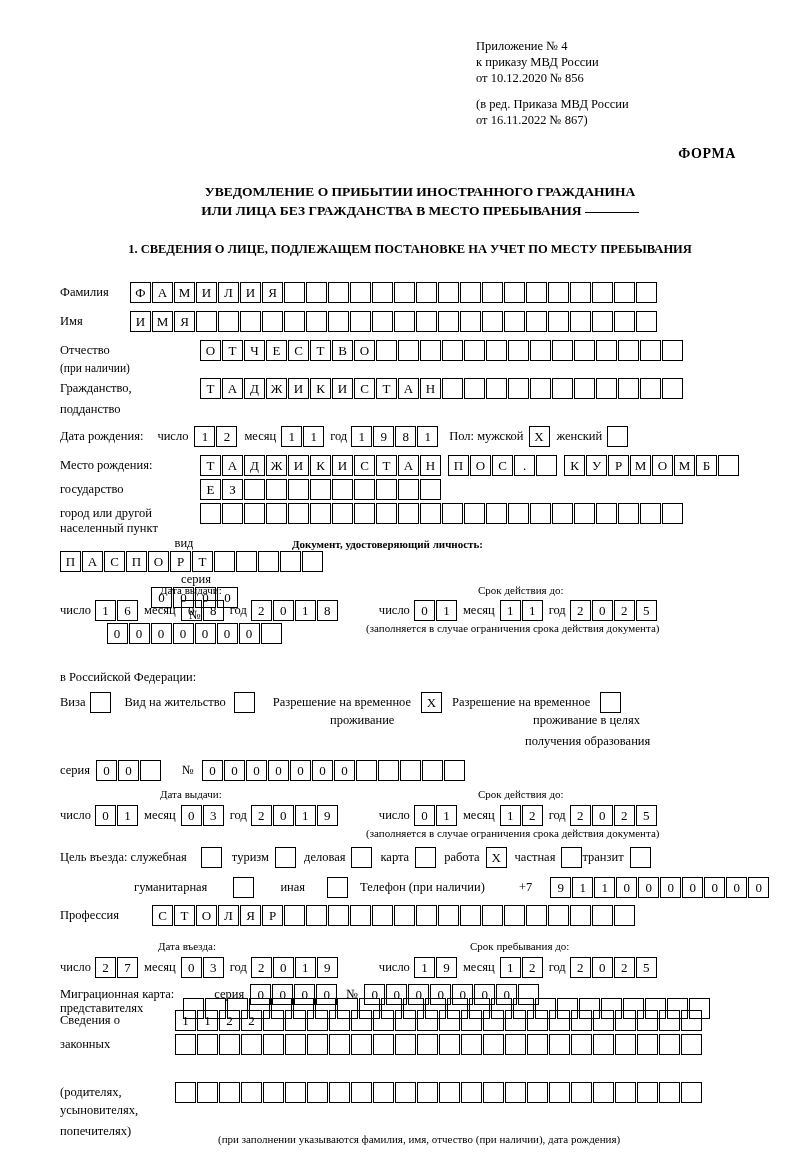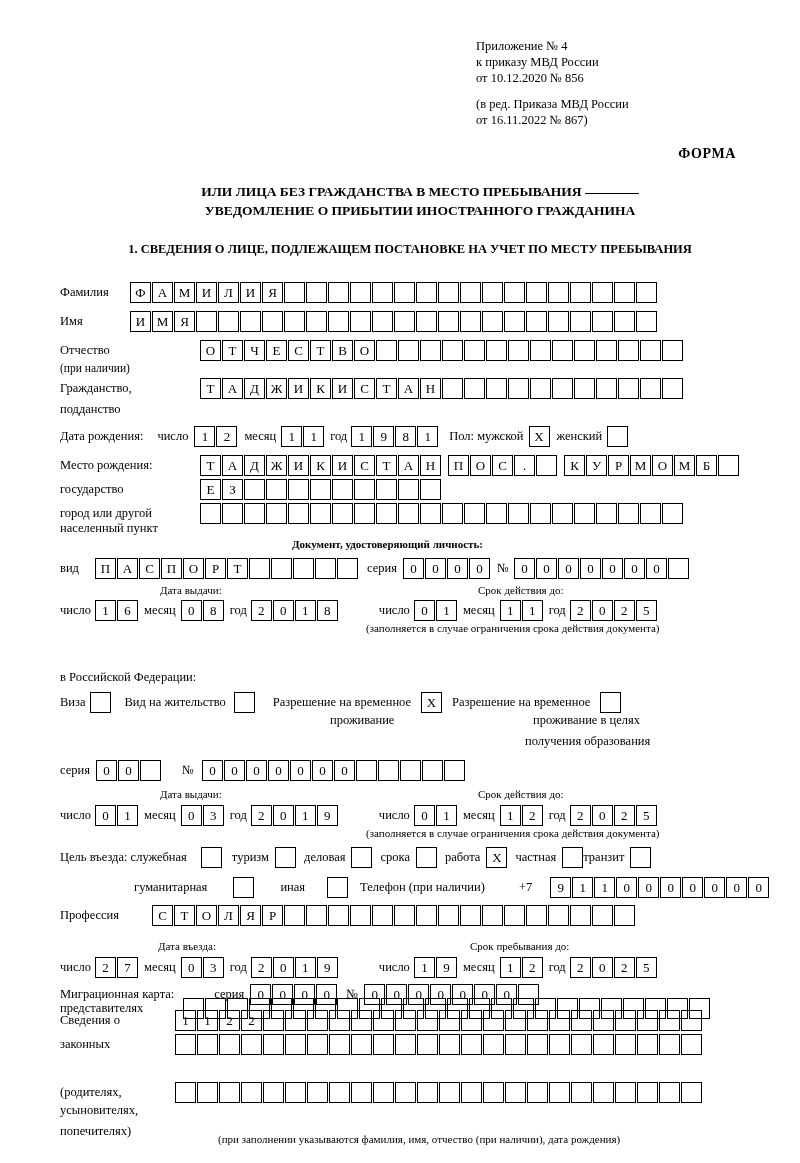--- a/index.html
+++ b/index.html
@@ -110,22 +110,22 @@
     <div>Приложение № 4</div>
     <div>к приказу МВД России</div>
     <div>от 10.12.2020 № 856</div>
     <div class="grp2">(в ред. Приказа МВД России</div>
     <div>от 16.11.2022 № 867)</div>
   </div>
 
   <div class="forma">ФОРМА</div>
 
   <div class="title">
+    <div>УВЕДОМЛЕНИЕ О ПРИБЫТИИ ИНОСТРАННОГО ГРАЖДАНИНА</div>
     <div><span>ИЛИ ЛИЦА БЕЗ ГРАЖДАНСТВА В МЕСТО ПРЕБЫВАНИЯ</span> <span class="ul"></span></div>
-    <div>УВЕДОМЛЕНИЕ О ПРИБЫТИИ ИНОСТРАННОГО ГРАЖДАНИНА</div>
   </div>
 
   <div class="section1">1. СВЕДЕНИЯ О ЛИЦЕ, ПОДЛЕЖАЩЕМ ПОСТАНОВКЕ НА УЧЕТ ПО МЕСТУ ПРЕБЫВАНИЯ</div>
 
   <div class="row" style="left:60px; top:282px;">
     <span class="lbl" style="width:70px;">Фамилия</span>
     <span class="boxes" id="surname-boxes">
         <span class="cell">Ф</span>
         <span class="cell">А</span>
         <span class="cell">М</span>
@@ -344,21 +344,21 @@
         <span class="cell"></span>
       </span>
   </div>
   <div class="row" style="left:60px; top:521px;">
     <span class="lbl">населенный пункт</span>
   </div>
 
   <div class="row" style="left:292px; top:538px;">
     <span class="lbl bold tiny">Документ, удостоверяющий личность:</span>
   </div>
-  <div class="row" style="left:60px; top:558px;">
+  <div class="row" style="left:60px; top:536px;flex-direction:column;">
     <span class="lbl" style="width:35px;">вид</span>
     <span class="boxes" id="id-kind">
         <span class="cell">П</span>
         <span class="cell">А</span>
         <span class="cell">С</span>
         <span class="cell">П</span>
         <span class="cell">О</span>
         <span class="cell">Р</span>
         <span class="cell">Т</span>
         <span class="cell"></span>
@@ -526,21 +526,21 @@
     <span class="italic-note">(заполняется в случае ограничения срока действия документа)</span>
   </div>
 
   <div class="row" style="left:60px; top:847px;">
     <span class="lbl">Цель въезда: служебная</span>
     <span class="box-sm" style="margin-left:14px;"></span>
     <span class="lbl" style="margin-left:10px;">туризм</span>
     <span class="box-sm" style="margin-left:6px;"></span>
     <span class="lbl" style="margin-left:8px;">деловая</span>
     <span class="box-sm" style="margin-left:6px;"></span>
-    <span class="lbl" style="margin-left:8px;">срока</span>
+    <span class="lbl" style="margin-left:8px;">карта</span>
     <span class="box-sm" style="margin-left:6px;"></span>
     <span class="lbl" style="margin-left:8px;">работа</span>
     <span class="box-sm" style="margin-left:6px;">X</span>
     <span class="lbl" style="margin-left:8px;">частная</span>
     <span class="box-sm" style="margin-left:6px;"></span>
     <span class="lbl" style="">транзит</span>
     <span class="box-sm" style="margin-left:6px;"></span>
   </div>
 
   <div class="row" style="left:134px; top:877px;gap:12px;">

